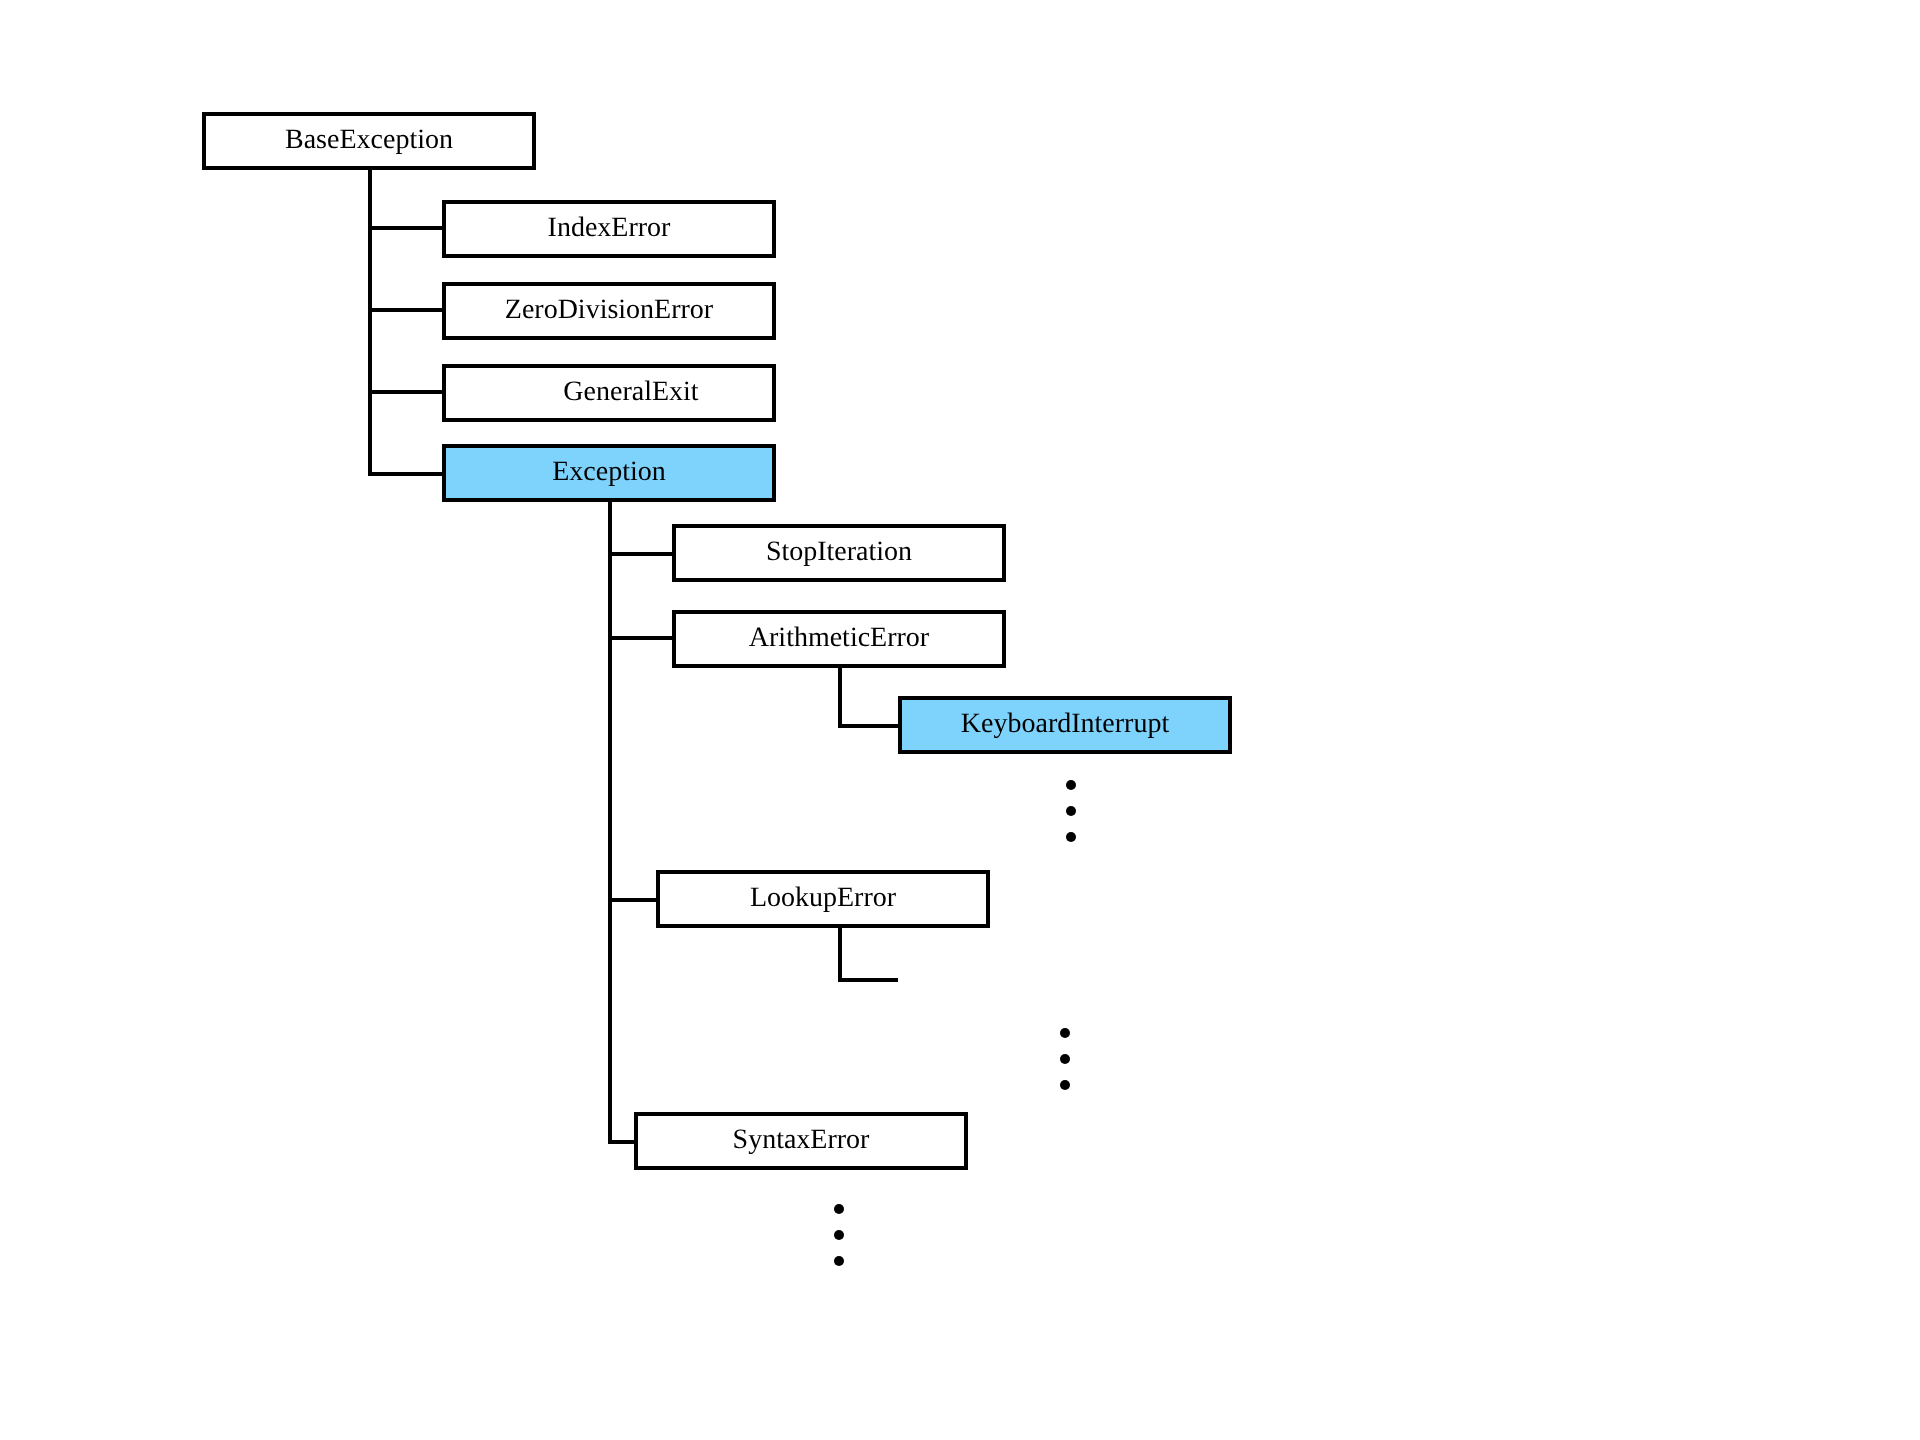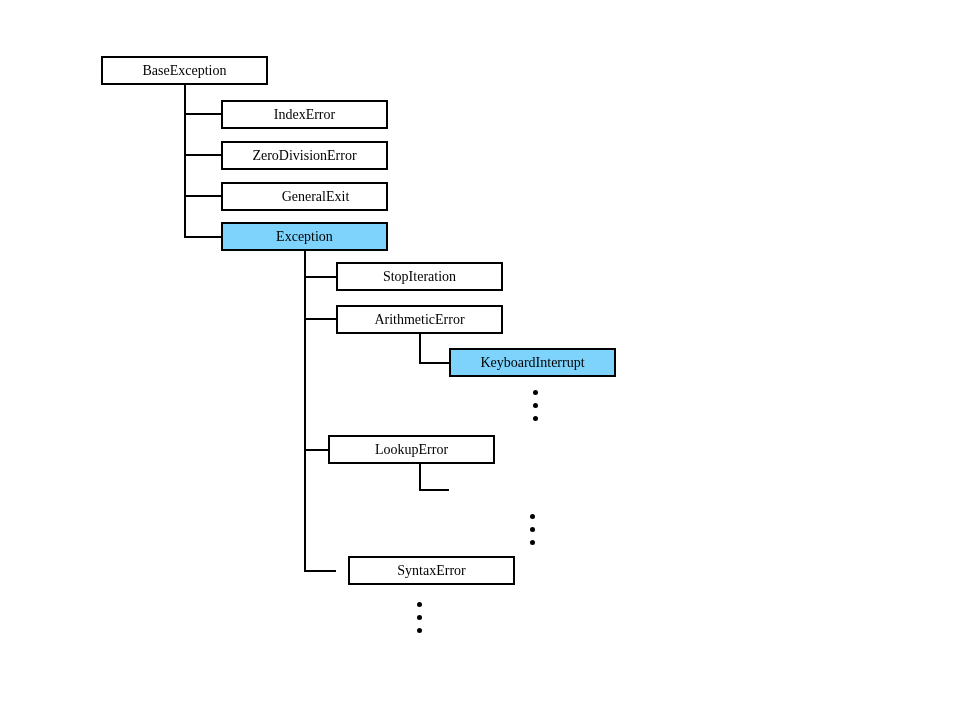--- a/index.html
+++ b/index.html
@@ -53,21 +53,21 @@
   #n-base        { left: 101px; top:  56px; }
   #n-sysexit     { left: 221px; top: 100px; }
   #n-kbint       { left: 221px; top: 141px; }
   #n-genexit     { left: 221px; top: 182px; padding-left: 22px; }
   #n-exception   { left: 221px; top: 222px; }
   #n-stopiter    { left: 336px; top: 262px; }
   #n-arith       { left: 336px; top: 305px; }
   #n-zerodiv     { left: 449px; top: 348px; }
   #n-lookup      { left: 328px; top: 435px; }
   #n-index       { left: 449px; top: 475px; }
-  #n-syntax      { left: 348px; top: 556px; }
+  #n-syntax      { left: 317px; top: 556px; }
 
   
   #trunk-base      { left: 184px; top:  85px; width: 2px;  height: 153px; }
   #stub-sysexit    { left: 184px; top: 113px; width: 37px; height: 2px; }
   #stub-kbint      { left: 184px; top: 154px; width: 37px; height: 2px; }
   #stub-genexit    { left: 184px; top: 195px; width: 37px; height: 2px; }
   #stub-exception  { left: 184px; top: 236px; width: 37px; height: 2px; }
 
   #trunk-exception { left: 304px; top: 251px; width: 2px;  height: 321px; }
   #stub-stopiter   { left: 304px; top: 276px; width: 32px; height: 2px; }

